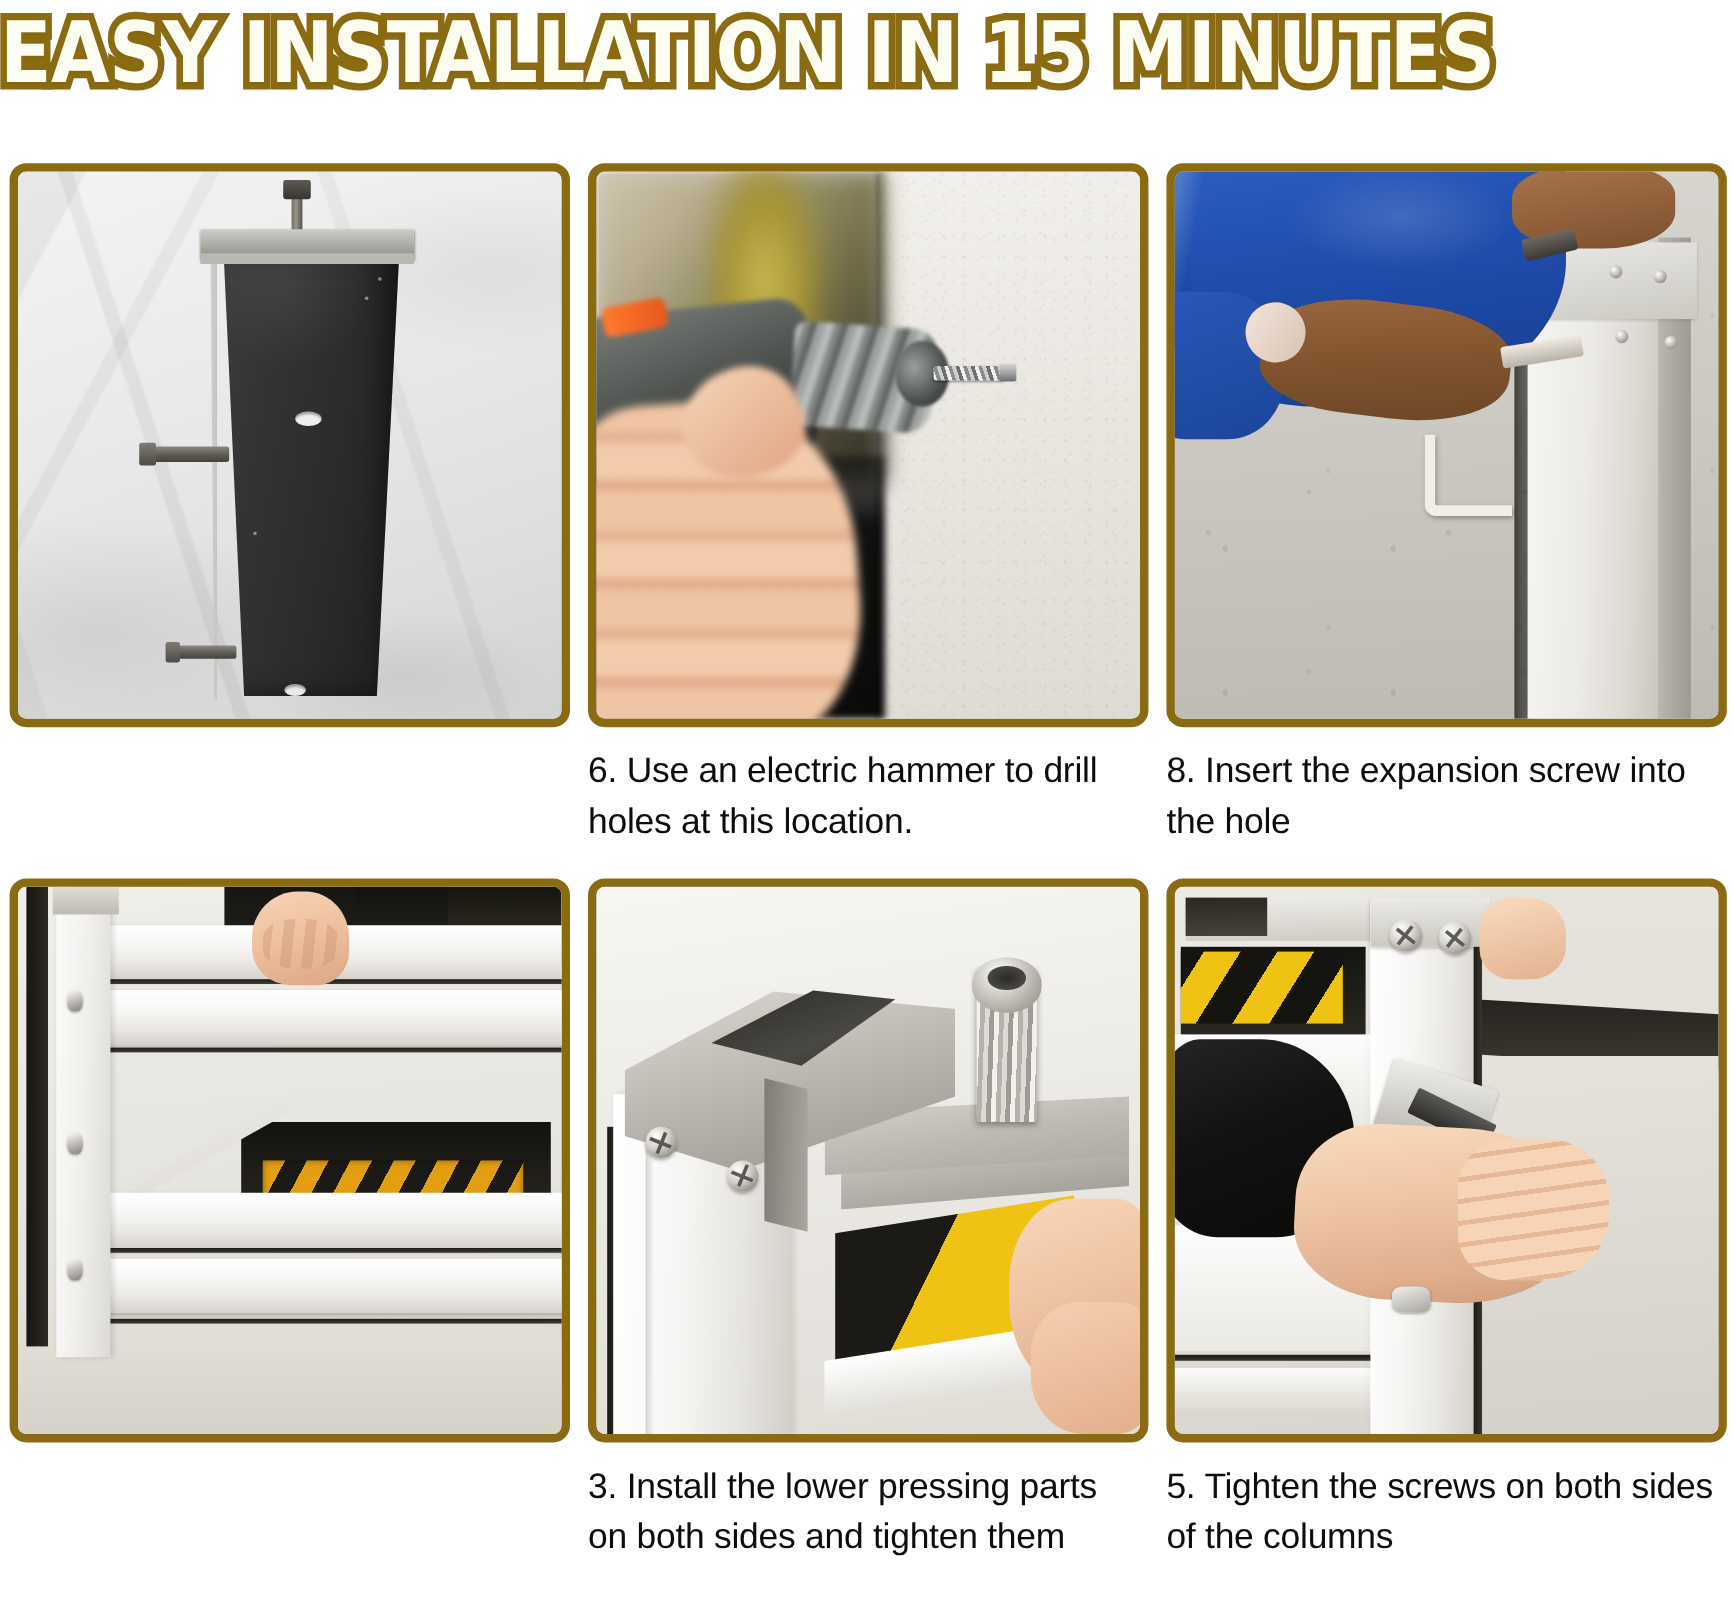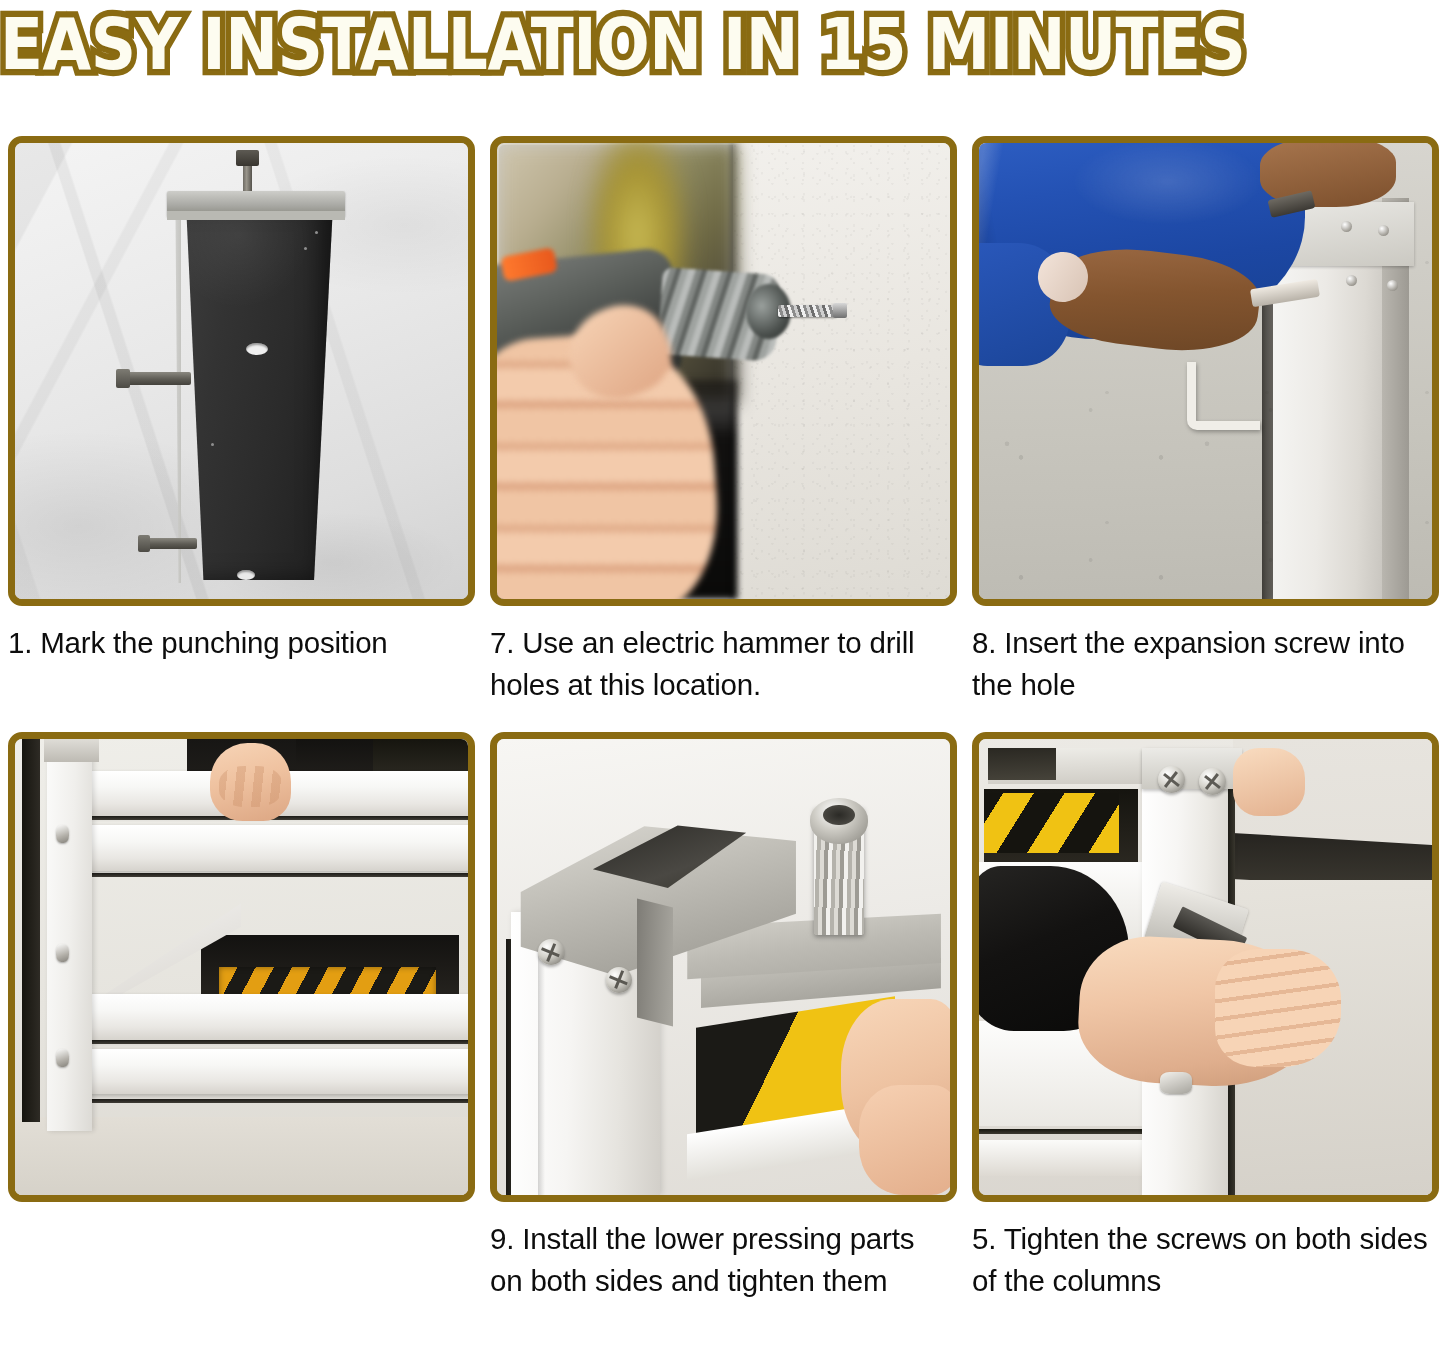--- a/index.html
+++ b/index.html
@@ -564,42 +564,41 @@
           <div class="p1-hole2"></div>
           <div class="p1-bolt1"></div>
           <div class="p1-bolt1h"></div>
           <div class="p1-bolt2"></div>
           <div class="p1-bolt2h"></div>
           <div class="p1-speck" style="left:300px;top:88px"></div>
           <div class="p1-speck" style="left:289px;top:104px"></div>
           <div class="p1-speck" style="left:196px;top:300px"></div>
         </div>
       </div>
-      <div class="caption">1. Mark the punching position</div>
     </div>
 
     <div class="cell">
       <div class="photo-frame">
         <div class="photo">
           <div class="p2-wall"></div>
           <div class="p2-bgtop"></div>
           <div class="p2-bgblob"></div>
           <div class="p2-dark"></div>
           <div class="p2-edge"></div>
           <div class="p2-drillbody"></div>
           <div class="p2-orange"></div>
           <div class="p2-chuck"></div>
           <div class="p2-chucknose"></div>
           <div class="p2-bit"></div>
           <div class="p2-bittip"></div>
           <div class="p2-hand"></div>
           <div class="p2-thumb"></div>
         </div>
       </div>
-      <div class="caption">7. Use an electric hammer to drill holes at this location.</div>
+      <div class="caption">6. Use an electric hammer to drill holes at this location.</div>
     </div>
 
     <div class="cell">
       <div class="photo-frame">
         <div class="photo">
           <div class="p3-floor"></div>
           <div class="p3-colshadow"></div>
           <div class="p3-col"></div>
           <div class="p3-colright"></div>
           <div class="p3-plate"></div>
@@ -668,21 +667,21 @@
           <div class="p5-brackettop"></div>
           <div class="p5-lip"></div>
           <div class="p5-boltthread"></div>
           <div class="p5-bolt"></div>
           <div class="p5-bolthead"></div>
           <div class="p5-bolthole"></div>
           <div class="p5-scr" style="left:9%;top:44%"></div>
           <div class="p5-scr" style="left:24%;top:50%"></div>
         </div>
       </div>
-      <div class="caption">9. Install the lower pressing parts on both sides and tighten them</div>
+      <div class="caption">3. Install the lower pressing parts on both sides and tighten them</div>
     </div>
 
     <div class="cell row2">
       <div class="photo-frame">
         <div class="photo">
           <div class="p6-bg"></div>
           <div class="p6-wall"></div>
           <div class="p6-base"></div>
           <div class="p6-floor"></div>
           <div class="p6-topbar"></div>

